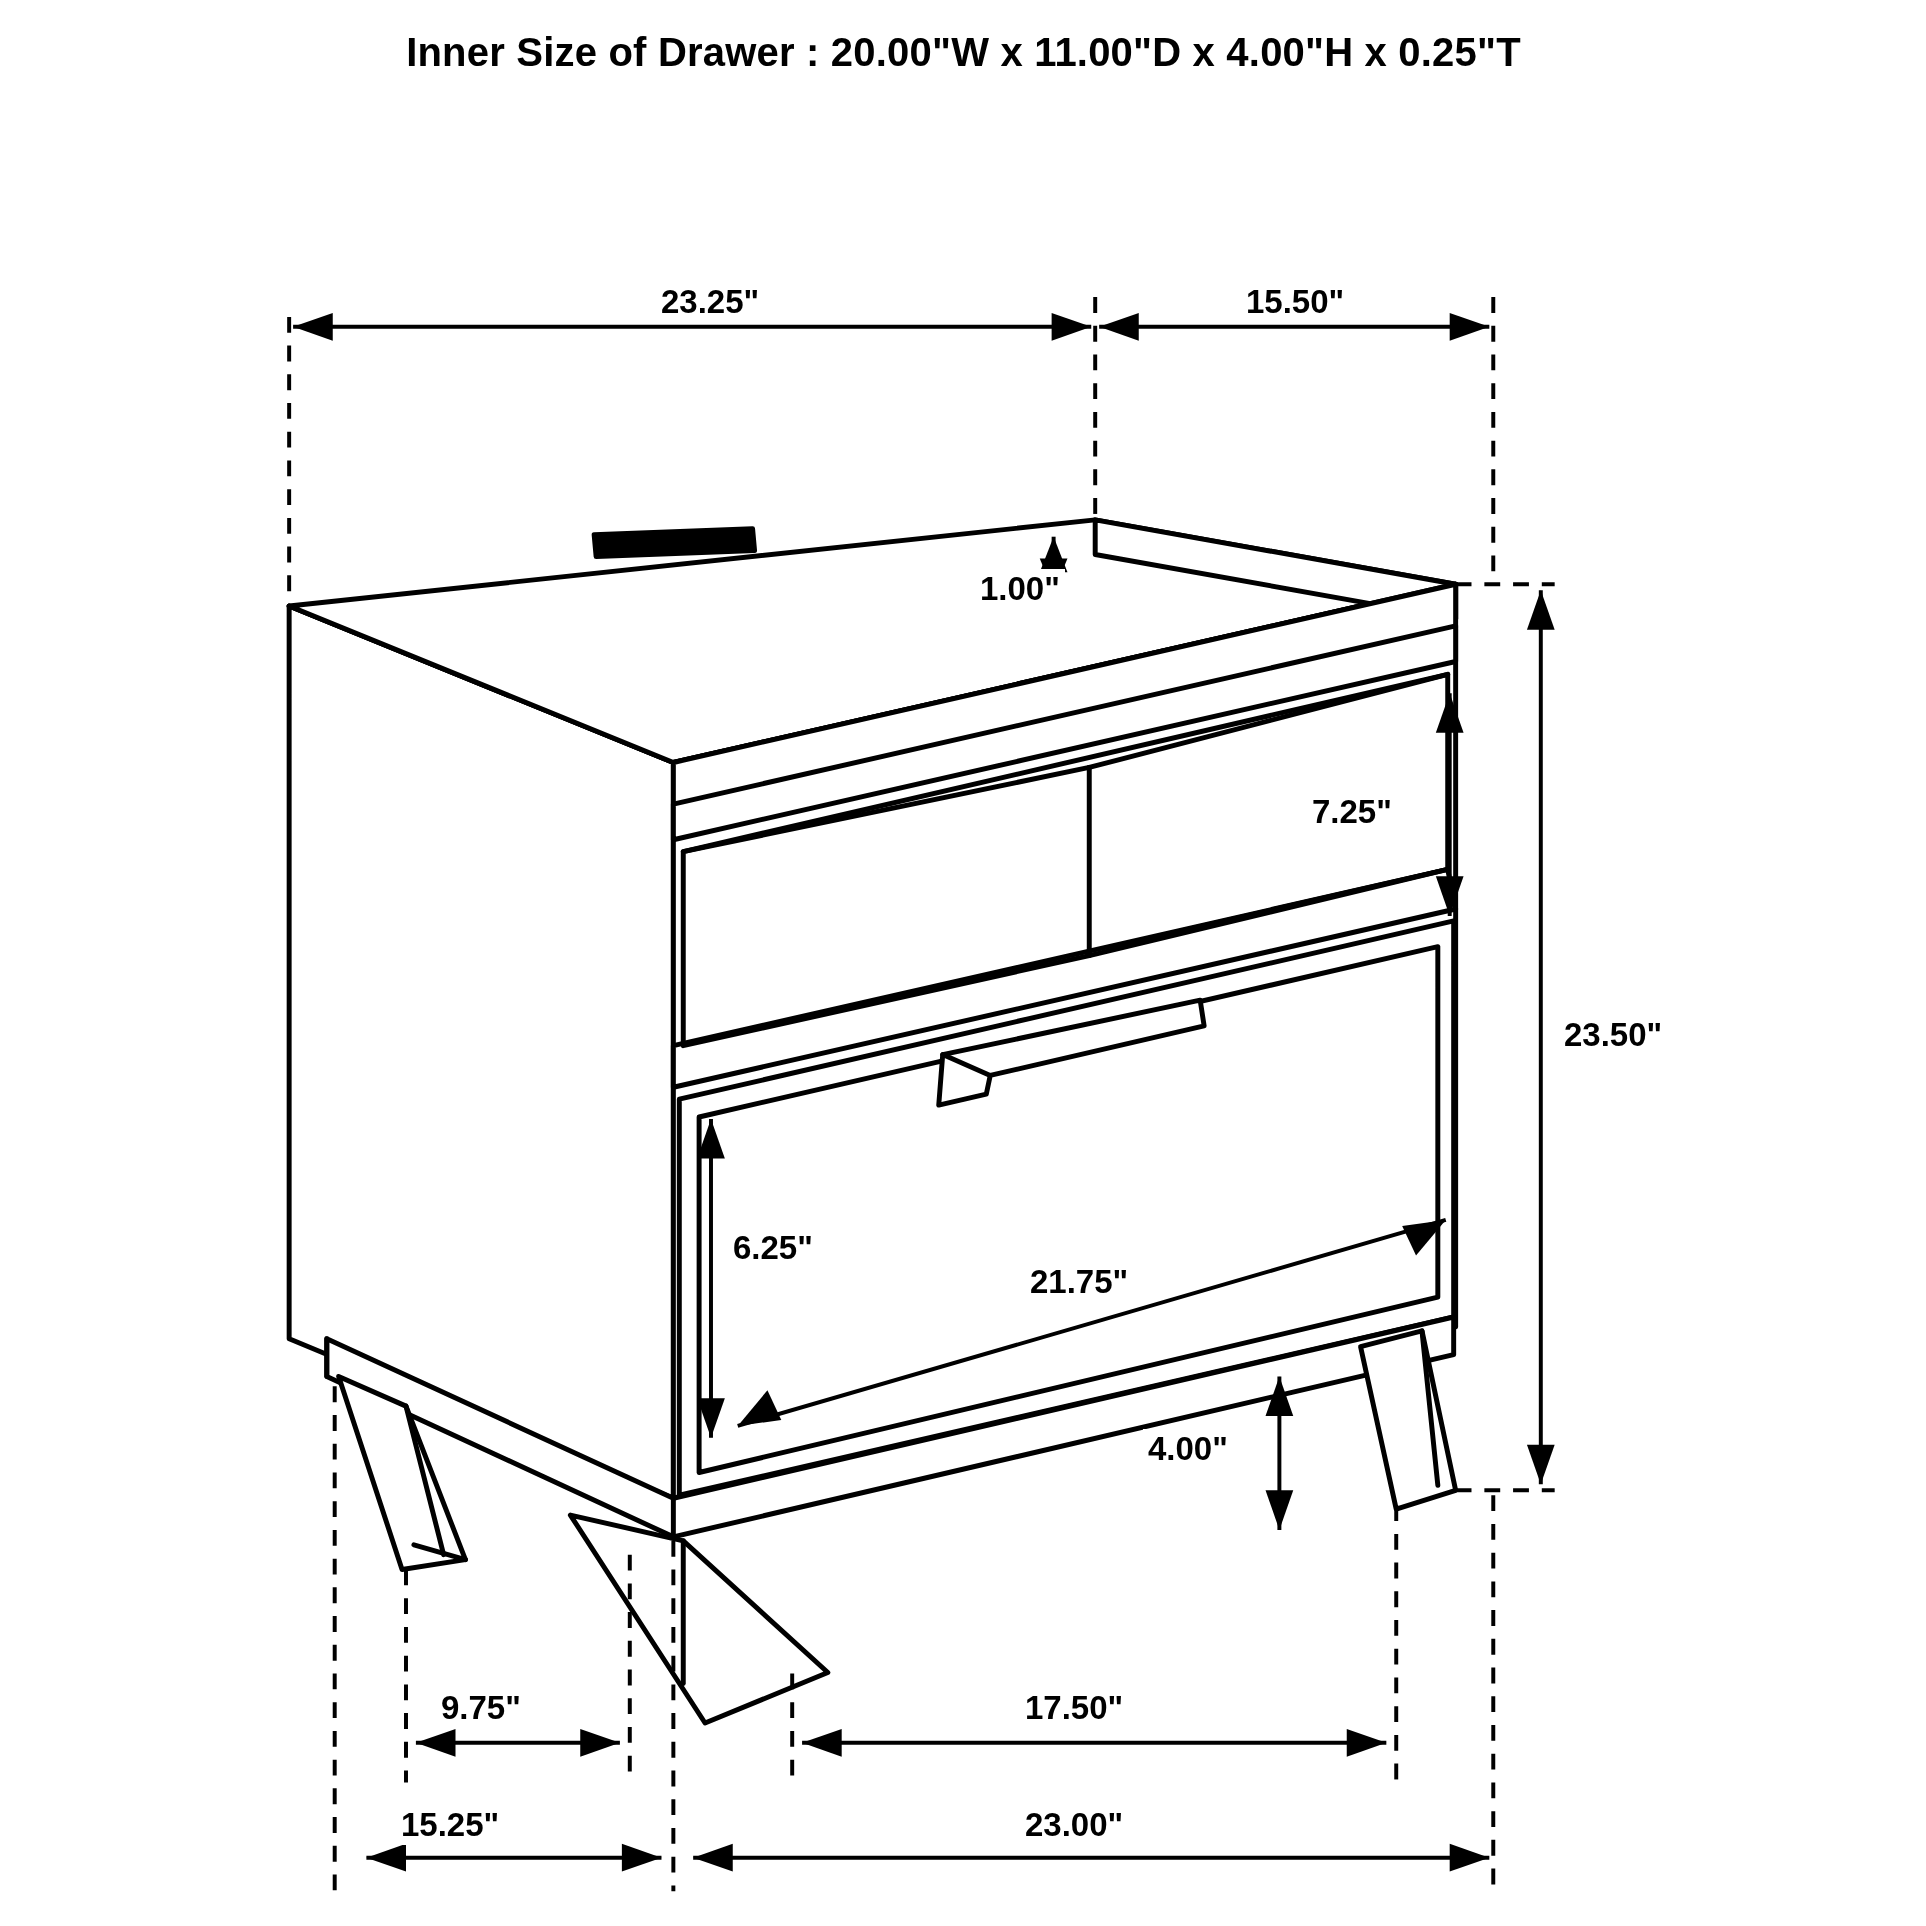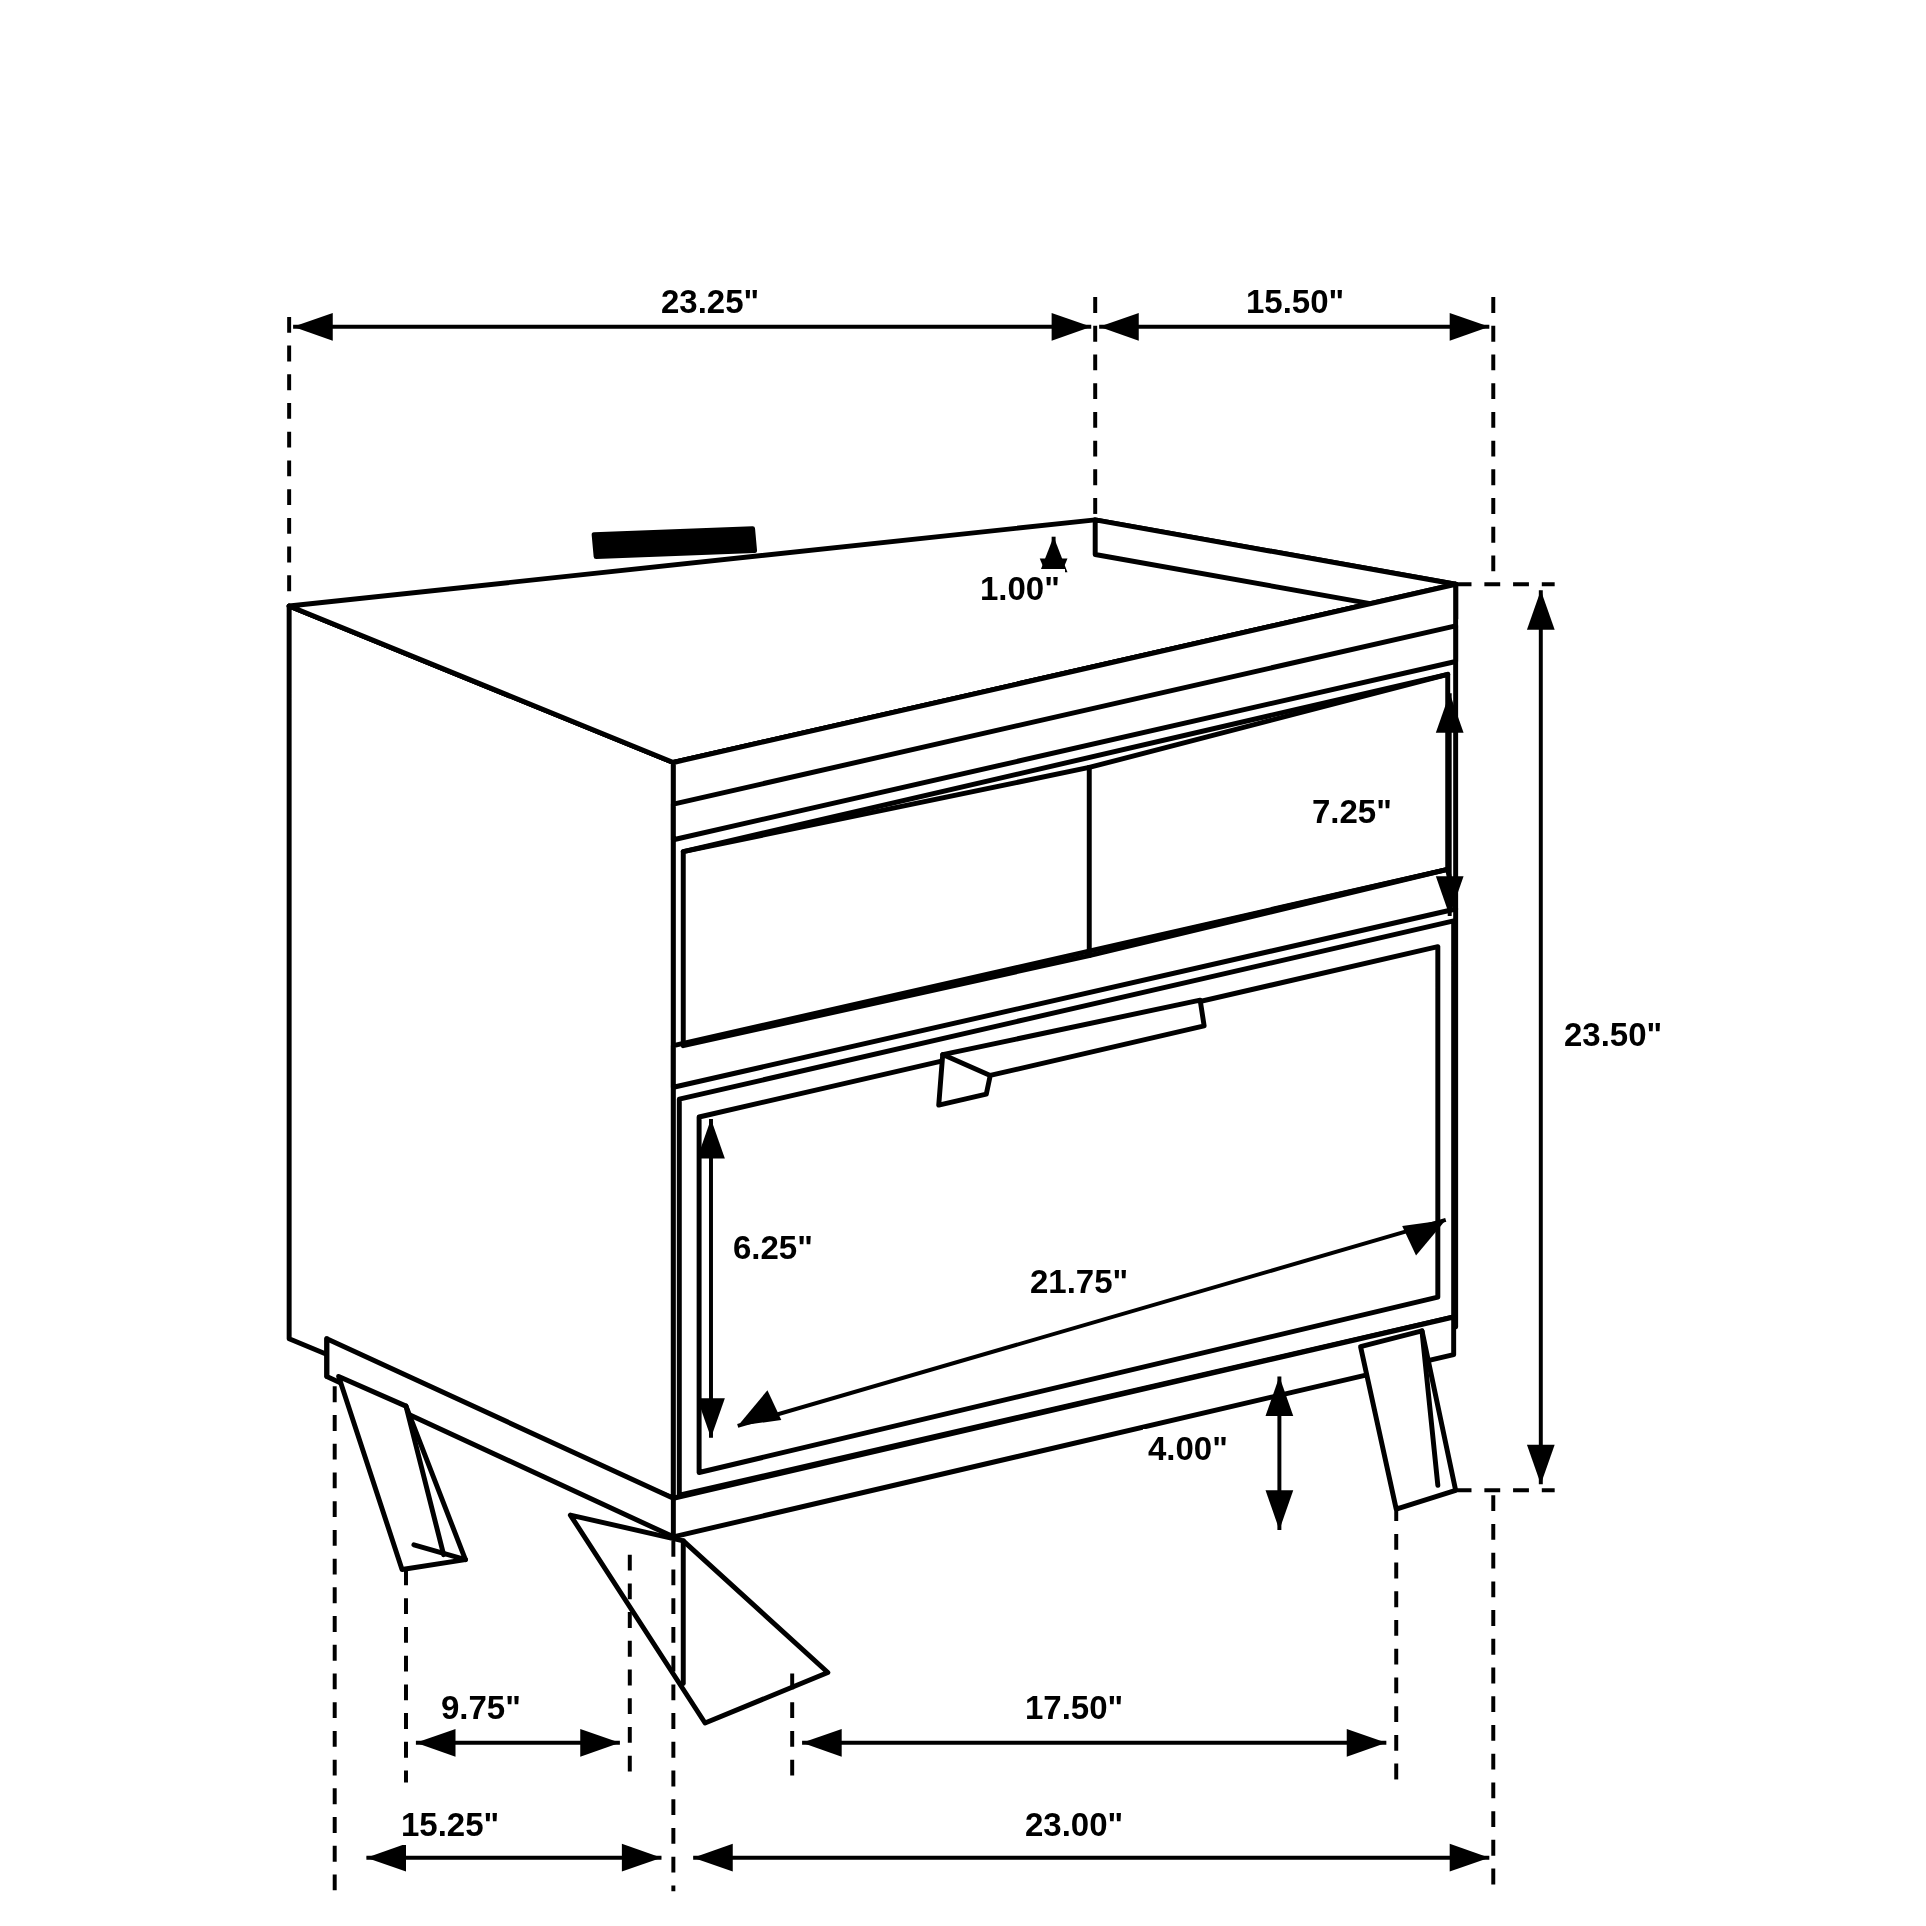--- a/index.html
+++ b/index.html
@@ -45,20 +45,21 @@
     white-space: nowrap;
     background: #ffffff;
     padding: 1px 5px;
   }
 </style>
 </head>
 <body>
 
 <div id="sheet">
 
+  <div id="title">Inner Size of Drawer : 20.00"W x 11.00"D x 4.00"H x 0.25"T</div>
 
   <svg id="drawing" viewBox="0 0 1946 1946">
     <g fill="none" stroke="#000000" stroke-width="5" stroke-linejoin="round" stroke-linecap="round">
 
       <path d="M 292,612 L 292,1352 L 680,1513 L 680,770 Z" fill="#ffffff"></path>
 
       <path d="M 292,612 L 680,770"></path>
 
       <path d="M 292,612 L 1106,525 L 1470,590 L 680,770 Z" fill="#ffffff"></path>
 

